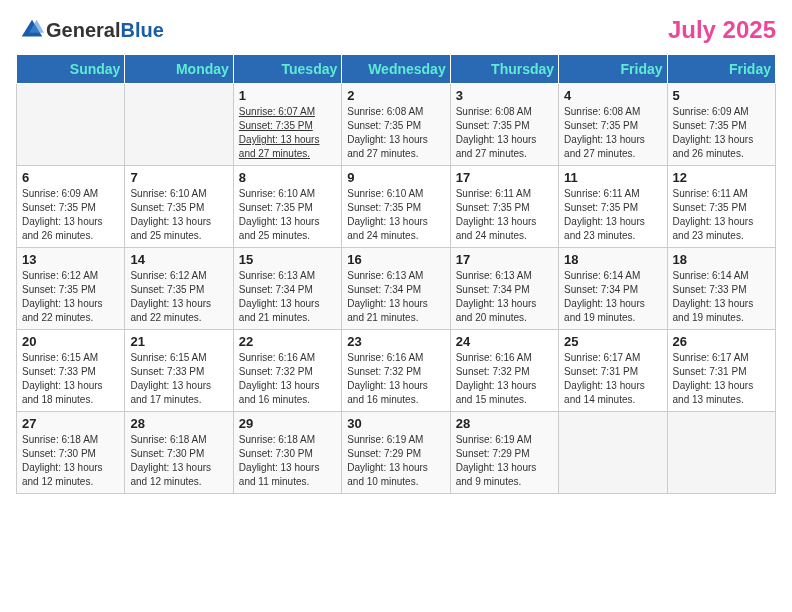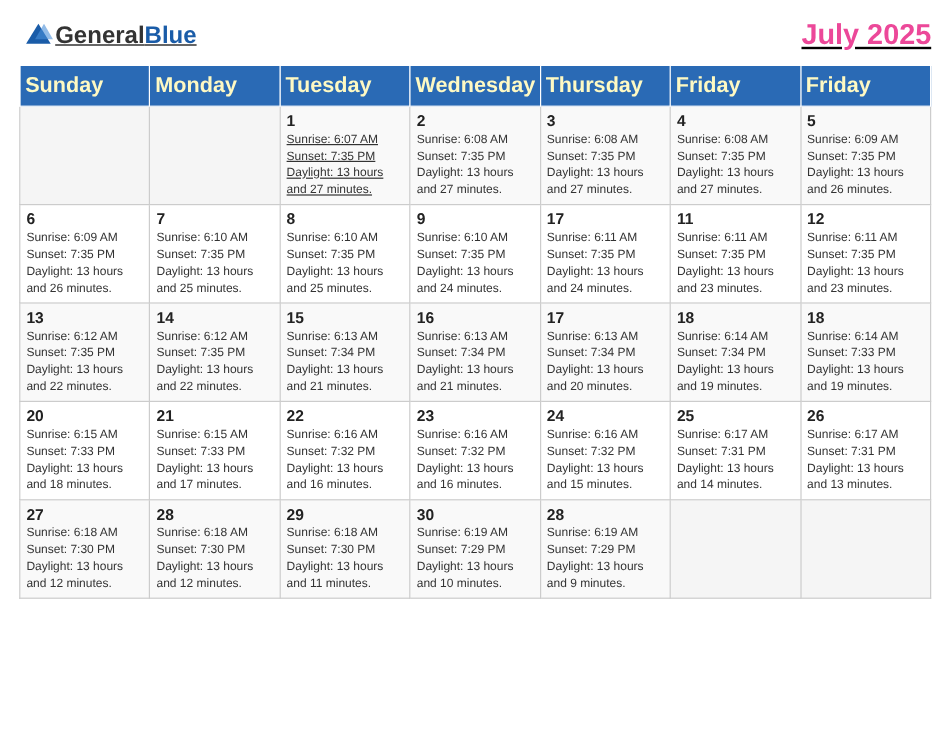--- a/index.html
+++ b/index.html
@@ -8,21 +8,20 @@
       background: #fff;
       width: 792px;
       min-height: 612px;
       padding: 16px;
     }
     .header-area {
       display: flex;
       justify-content: space-between;
       align-items: flex-start;
       margin-bottom: 10px;
-      text-decoration: underline;
     }
     .logo {
       display: flex;
       align-items: center;
       gap: 0;
     }
     .logo-text-general {
       font-size: 20px;
       font-weight: bold;
       color: #333;
@@ -49,25 +48,25 @@
       font-size: 14px;
       color: #555;
     }
     .calendar-table {
       width: 100%;
       border-collapse: collapse;
       table-layout: fixed;
     }
     .calendar-table thead tr th {
       background-color: #2a6ab5;
-      color: #fef9c3;
-      font-size: 18px;
+      color: #5eead4;
+      font-size: 14px;
       font-weight: bold;
       padding: 6px 4px;
-      text-align: left;
+      text-align: right;
       border: 1px solid #fff;
     }
     .calendar-table tbody tr td {
       border: 1px solid #ccc;
       vertical-align: top;
       padding: 4px 5px;
       min-height: 80px;
       font-size: 10.5px;
       color: #222;
       background: #fff;

